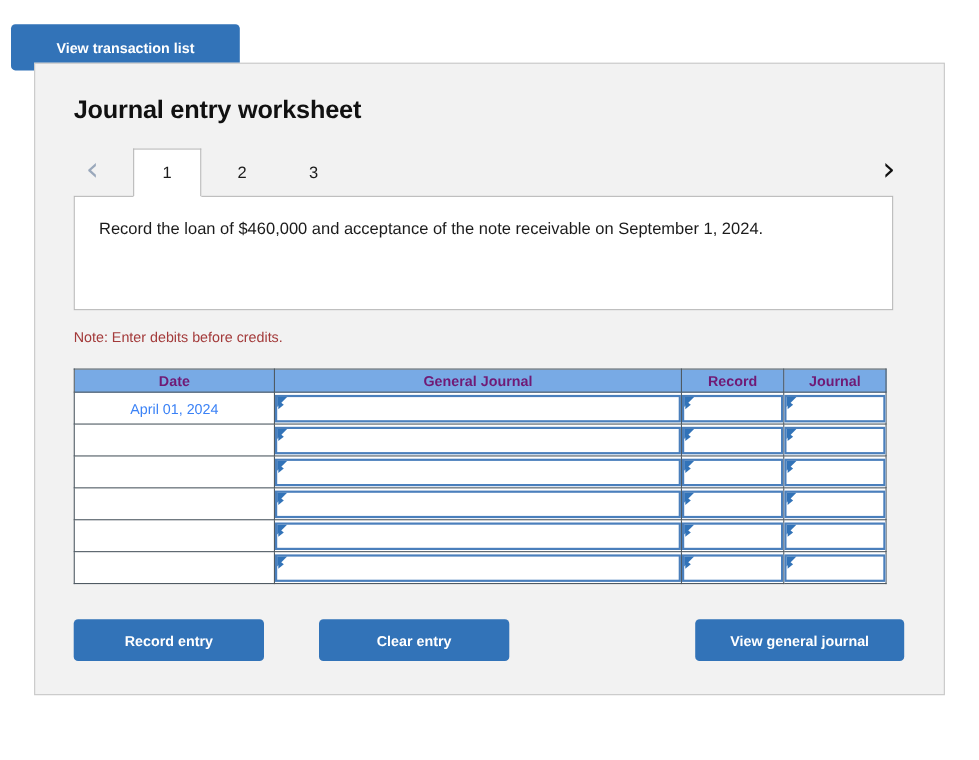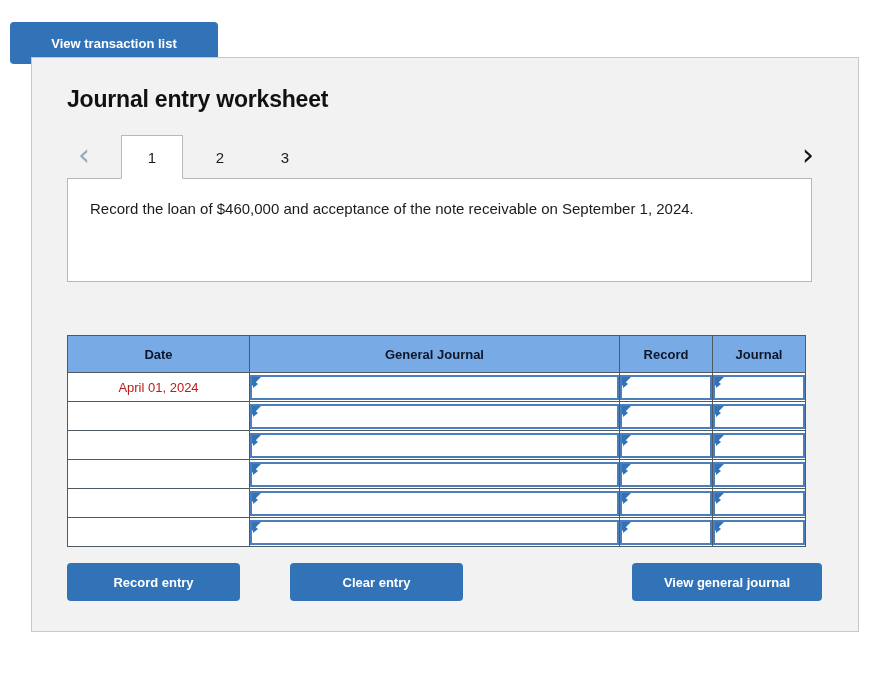--- a/index.html
+++ b/index.html
@@ -128,40 +128,40 @@
     width: 738px;
     border-collapse: collapse;
     table-layout: fixed;
     background: #ffffff;
   }
   #journal-table th {
     background: #78aae5;
     border: 1px solid #4f5a63;
     font-size: 13px;
     font-weight: bold;
-    color: #0f172a;
-    height: 37px;
+    color: #701a75;
+    height: 21px;
     padding: 0;
     text-align: center;
   }
   #journal-table td {
     border: 1px solid #4f5a63;
     height: 29px;
     padding: 0;
     vertical-align: middle;
   }
   .col-date   { width: 182px; }
   .col-gj     { width: 370px; }
   .col-debit  { width: 93px; }
   .col-credit { width: 93px; }
 
   .date-cell {
     text-align: center;
     font-size: 13px;
-    color: #b91c1c;
+    color: #3b82f6;
     padding-right: 14px;
   }
 
   
   .input-cell { padding: 1px; position: relative; }
   .field {
     position: relative;
     width: 100%; height: 25px;
     background: #ffffff;
     border: 2px solid #4a7fbc;
@@ -212,20 +212,21 @@
       <span>3</span>
     </div>
 
     <div id="next-page-chevron" class="chevron">›</div>
   </div>
 
   <div id="instruction-box">
     <div id="instruction-text">Record the loan of $460,000 and acceptance of the note receivable on September 1, 2024.</div>
   </div>
 
+  <div id="debit-credit-note">Note: Enter debits before credits.</div>
 
   <table id="journal-table">
     <colgroup>
       <col class="col-date">
         <col class="col-gj">
         <col class="col-debit">
         <col class="col-credit">
     </colgroup>
     <thead>
       <tr>

